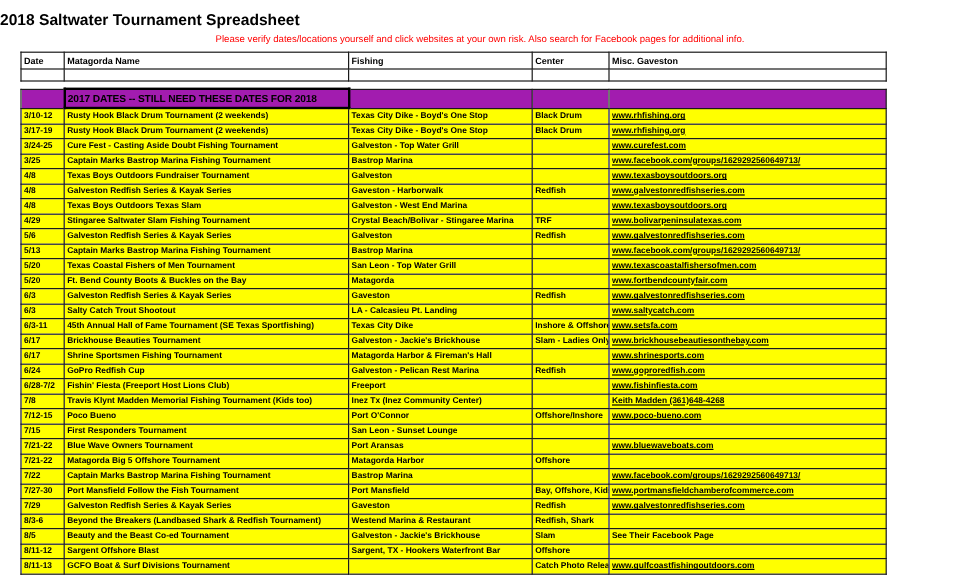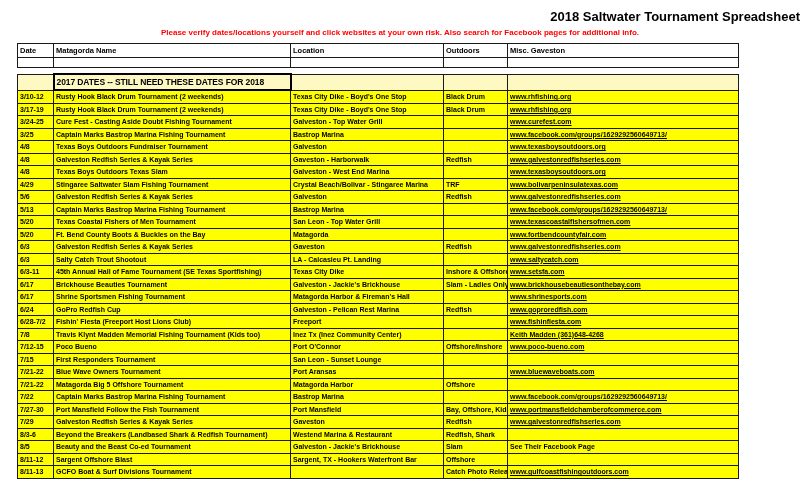--- a/index.html
+++ b/index.html
@@ -3,42 +3,42 @@
 <meta charset="utf-8">
 <style>
   html, body { margin: 0; padding: 0; }
   body {
     width: 800px; height: 486px; overflow: hidden;
     background: #ffffff;
     font-family: "Liberation Sans", sans-serif;
     color: #000;
   }
   .page-title {
-    text-align: right; font-weight: bold; font-size: 13px;
+    text-align: left; font-weight: bold; font-size: 13px;
     margin-top: 9px; color: #000;
   }
   .page-subtitle {
-    text-align: center; font-weight: bold; font-size: 8px;
+    text-align: center; font-weight: normal; font-size: 8px;
     color: #ff0000; margin-top: 4px;
   }
   table.sheet {
     border-collapse: collapse; table-layout: fixed;
     width: 721px; margin: 6px 0 0 17px;
   }
   table.sheet td, table.sheet th {
     border: 1px solid #1a1a1a;
     padding: 0 1px 0 2px;
     font-size: 7px; font-weight: bold; line-height: 1;
     white-space: nowrap; overflow: hidden;
     text-align: left; vertical-align: middle; color: #000;
   }
   tr.header-row th { height: 13px; font-size: 7.5px; background: #fff; }
   tr.empty-row td { height: 9px; background: #fff; }
   tr.gap-row td { border: none; height: 5px; background: #fff; }
-  tr.section-row td { height: 14px; background: #fef9c3; }
+  tr.section-row td { height: 14px; background: #a21caf; }
   tr.section-row td.section-label {
     font-size: 8.5px; border: 2px solid #000; letter-spacing: -0.1px;
   }
   tr.data-row td { height: 11.5px; background: #ffff00; }
   td.link { color: #993300; text-decoration: underline; }
   td.underline { text-decoration: underline; }
 </style>
 </head>
 <body>
 
@@ -50,22 +50,22 @@
     <col style="width:36px">
     <col style="width:237px">
     <col style="width:153px">
     <col style="width:64px">
     <col style="width:231px">
   </colgroup>
   <tbody>
     <tr class="header-row">
       <th>Date</th>
       <th>Matagorda Name</th>
-      <th>Location</th>
-      <th>Outdoors</th>
+      <th>Fishing</th>
+      <th>Center</th>
       <th>Misc. Gaveston</th>
     </tr>
     <tr class="empty-row">
       <td></td>
         <td></td>
         <td></td>
         <td></td>
         <td></td>
     </tr>
     <tr class="gap-row">

